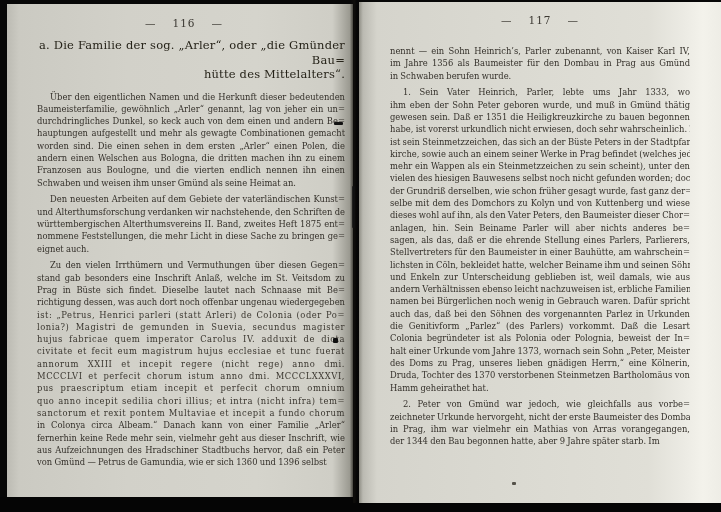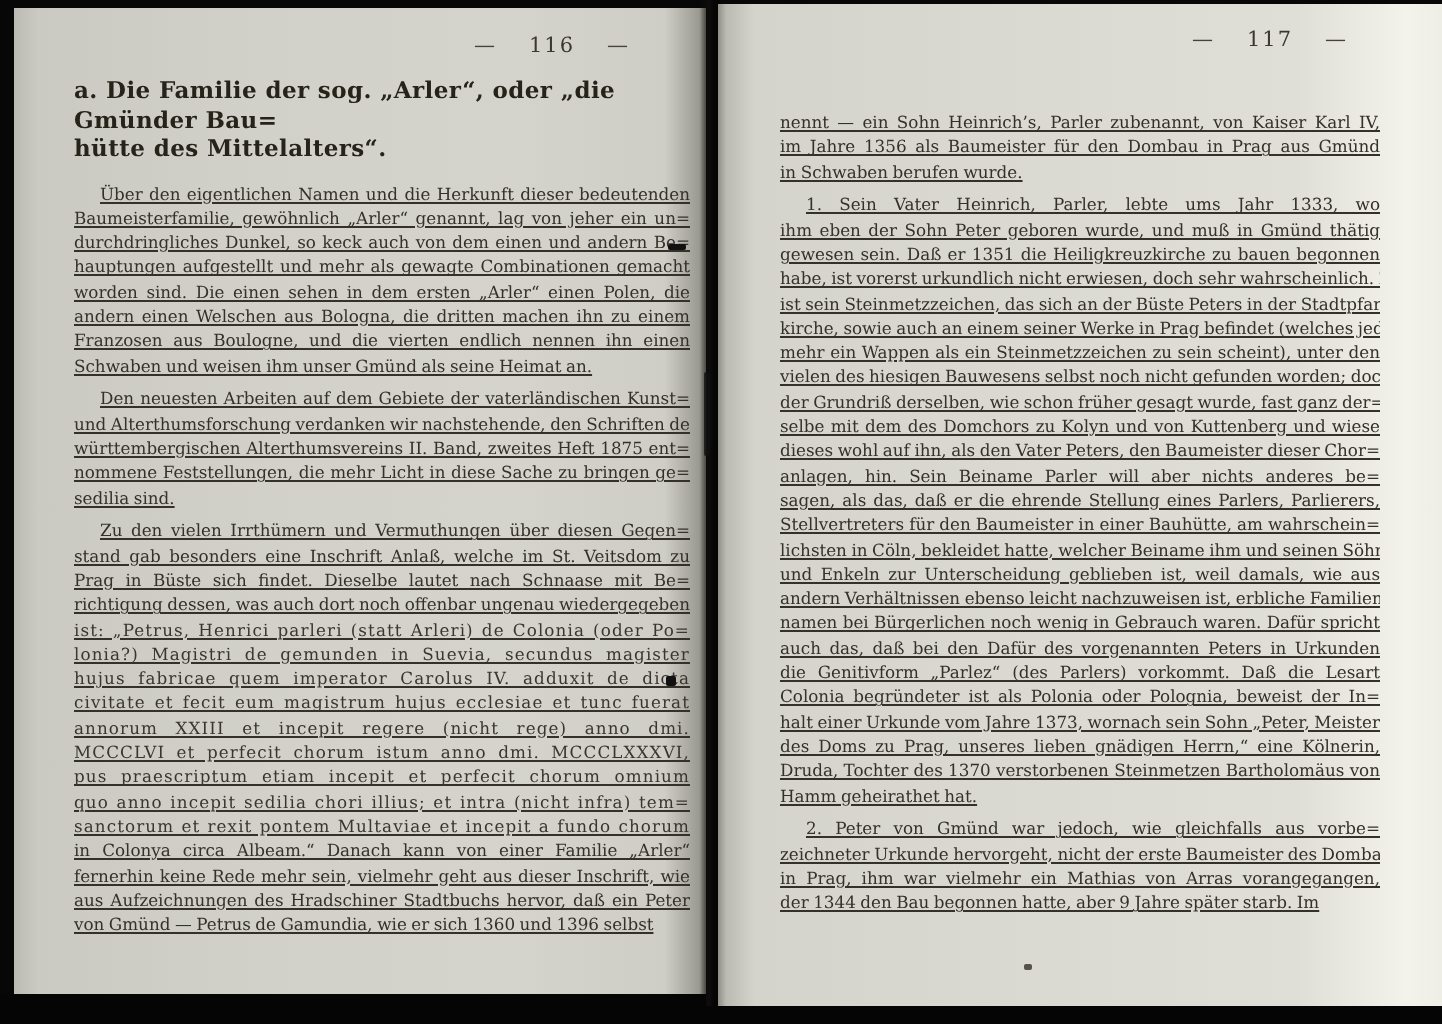--- a/index.html
+++ b/index.html
@@ -21,35 +21,35 @@
     background:linear-gradient(to right,
       #8f8e85 0px, #bbbab2 4px, #d5d4cc 18px, #dbdad2 45%, #e0dfd7 80%,
       #ecebe4 90%, #f3f2eb 95%, #eeede6 100%);
     padding:12px 31px 0 31px;
   }
   .gutter {
     position:absolute; left:350px; top:0; width:10px; height:503px;
     background:linear-gradient(to right, rgba(0,0,0,0) 0%, rgba(20,18,14,.55) 45%, rgba(5,5,5,.85) 70%, rgba(0,0,0,.2) 100%);
   }
   
-  .pagehead { text-align:right; font-size:10.5px; color:#3b3832; letter-spacing:1px; line-height:12px; }
+  .pagehead { text-align:center; font-size:10.5px; color:#3b3832; letter-spacing:1px; line-height:12px; }
   .pagehead .dash { display:inline-block; margin:0 16px; color:#46433c; }
   .page-left .pagehead { margin-right:14px; }
   
-  .heading { margin:9px 0 9px; text-align:left; font-weight:bold; color:#262319;
+  .heading { margin:9px 0 9px; text-align:right; font-weight:normal; color:#262319;
              font-size:11.5px; line-height:14.5px; letter-spacing:.2px; }
   
-  .body { color:#34302a; font-size:8.4px; line-height:12.3px; word-spacing:-0.4px;text-decoration:underline; }
+  .body { color:#34302a; font-size:8.4px; line-height:12.3px; word-spacing:-0.4px; }
   .para { margin:0 0 4.5px 0; }
   .tl { text-align:justify; text-align-last:justify; max-height:12.3px; overflow:hidden; white-space:nowrap; }
   .tl.pl { text-align-last:left; }
   .para.indent .tl:first-child { text-indent:13px; }
   .tl.latin { letter-spacing:.55px; color:#3a362f; }
   .page-right .body { font-size:8.4px; }
-  .page-right .pagehead { margin-bottom:29px; }
+  .page-right .pagehead { margin-bottom:19px; }
   
   .speck { position:absolute; background:#111; border-radius:1px; }
   .speck.s1 { left:334px; top:122px; width:9px; height:3px; }
   .speck.s2 { left:352px; top:186px; width:3px; height:42px; opacity:.8; }
   .speck.s3 { left:333px; top:338px; width:5px; height:5px; }
   .speck.s4 { left:512px; top:482px; width:4px; height:3px; background:#55524a; }
   .edge-bottom-left { position:absolute; left:0; top:497px; width:353px; height:15px; background:#050505; }
   .edge-bottom-right { position:absolute; left:353px; top:503px; width:368px; height:9px; background:#050505; }
 </style>
 </head>
@@ -72,21 +72,21 @@
           <div class="tl">worden sind. Die einen sehen in dem ersten „Arler“ einen Polen, die</div>
           <div class="tl">andern einen Welschen aus Bologna, die dritten machen ihn zu einem</div>
           <div class="tl">Franzosen aus Boulogne, und die vierten endlich nennen ihn einen</div>
           <div class="tl pl">Schwaben und weisen ihm unser Gmünd als seine Heimat an.</div>
         </div>
       <div class="para indent">
           <div class="tl">Den neuesten Arbeiten auf dem Gebiete der vaterländischen Kunst=</div>
           <div class="tl">und Alterthumsforschung verdanken wir nachstehende, den Schriften des</div>
           <div class="tl">württembergischen Alterthumsvereins II. Band, zweites Heft 1875 ent=</div>
           <div class="tl">nommene Feststellungen, die mehr Licht in diese Sache zu bringen ge=</div>
-          <div class="tl pl">sedilia sind.</div>
+          <div class="tl pl">eignet auch.</div>
         </div>
       <div class="para indent">
           <div class="tl">Zu den vielen Irrthümern und Vermuthungen über diesen Gegen=</div>
           <div class="tl">stand gab besonders eine Inschrift Anlaß, welche im St. Veitsdom zu</div>
           <div class="tl">Prag in Büste sich findet. Dieselbe lautet nach Schnaase mit Be=</div>
           <div class="tl">richtigung dessen, was auch dort noch offenbar ungenau wiedergegeben</div>
           <div class="tl latin">ist: „Petrus, Henrici parleri (statt Arleri) de Colonia (oder Po=</div>
           <div class="tl latin">lonia?) Magistri de gemunden in Suevia, secundus magister</div>
           <div class="tl latin">hujus fabricae quem imperator Carolus IV. adduxit de dicta</div>
           <div class="tl latin">civitate et fecit eum magistrum hujus ecclesiae et tunc fuerat</div>
@@ -125,21 +125,21 @@
           <div class="tl">der Grundriß derselben, wie schon früher gesagt wurde, fast ganz der=</div>
           <div class="tl">selbe mit dem des Domchors zu Kolyn und von Kuttenberg und wiese</div>
           <div class="tl">dieses wohl auf ihn, als den Vater Peters, den Baumeister dieser Chor=</div>
           <div class="tl">anlagen, hin. Sein Beiname Parler will aber nichts anderes be=</div>
           <div class="tl">sagen, als das, daß er die ehrende Stellung eines Parlers, Parlierers,</div>
           <div class="tl">Stellvertreters für den Baumeister in einer Bauhütte, am wahrschein=</div>
           <div class="tl">lichsten in Cöln, bekleidet hatte, welcher Beiname ihm und seinen Söhnen</div>
           <div class="tl">und Enkeln zur Unterscheidung geblieben ist, weil damals, wie aus</div>
           <div class="tl">andern Verhältnissen ebenso leicht nachzuweisen ist, erbliche Familien=</div>
           <div class="tl">namen bei Bürgerlichen noch wenig in Gebrauch waren. Dafür spricht</div>
-          <div class="tl">auch das, daß bei den Dafür des vorgenannten Peters in Urkunden</div>
+          <div class="tl">auch das, daß bei den Söhnen des vorgenannten Parlez in Urkunden</div>
           <div class="tl">die Genitivform „Parlez“ (des Parlers) vorkommt. Daß die Lesart</div>
           <div class="tl">Colonia begründeter ist als Polonia oder Polognia, beweist der In=</div>
           <div class="tl">halt einer Urkunde vom Jahre 1373, wornach sein Sohn „Peter, Meister</div>
           <div class="tl">des Doms zu Prag, unseres lieben gnädigen Herrn,“ eine Kölnerin,</div>
           <div class="tl">Druda, Tochter des 1370 verstorbenen Steinmetzen Bartholomäus von</div>
           <div class="tl pl">Hamm geheirathet hat.</div>
         </div>
       <div class="para indent">
           <div class="tl">2. Peter von Gmünd war jedoch, wie gleichfalls aus vorbe=</div>
           <div class="tl">zeichneter Urkunde hervorgeht, nicht der erste Baumeister des Dombaus</div>

